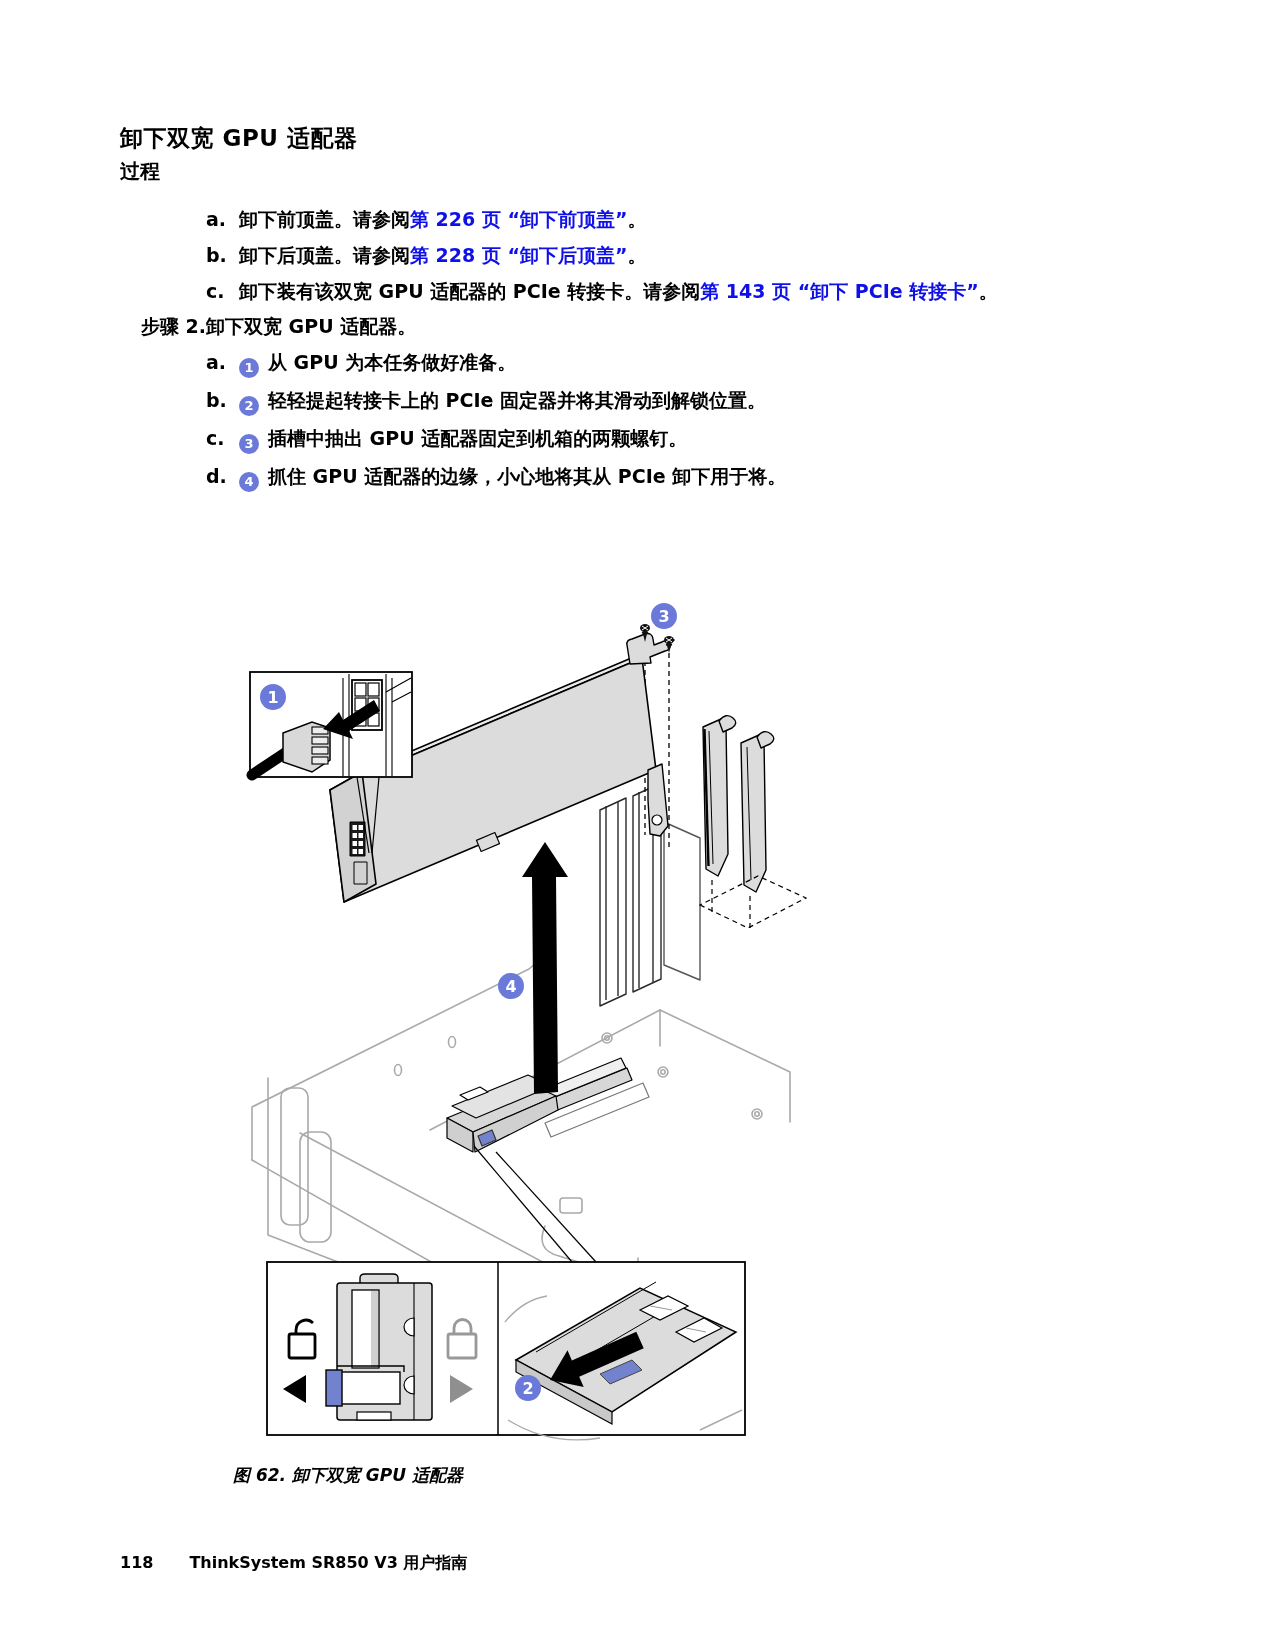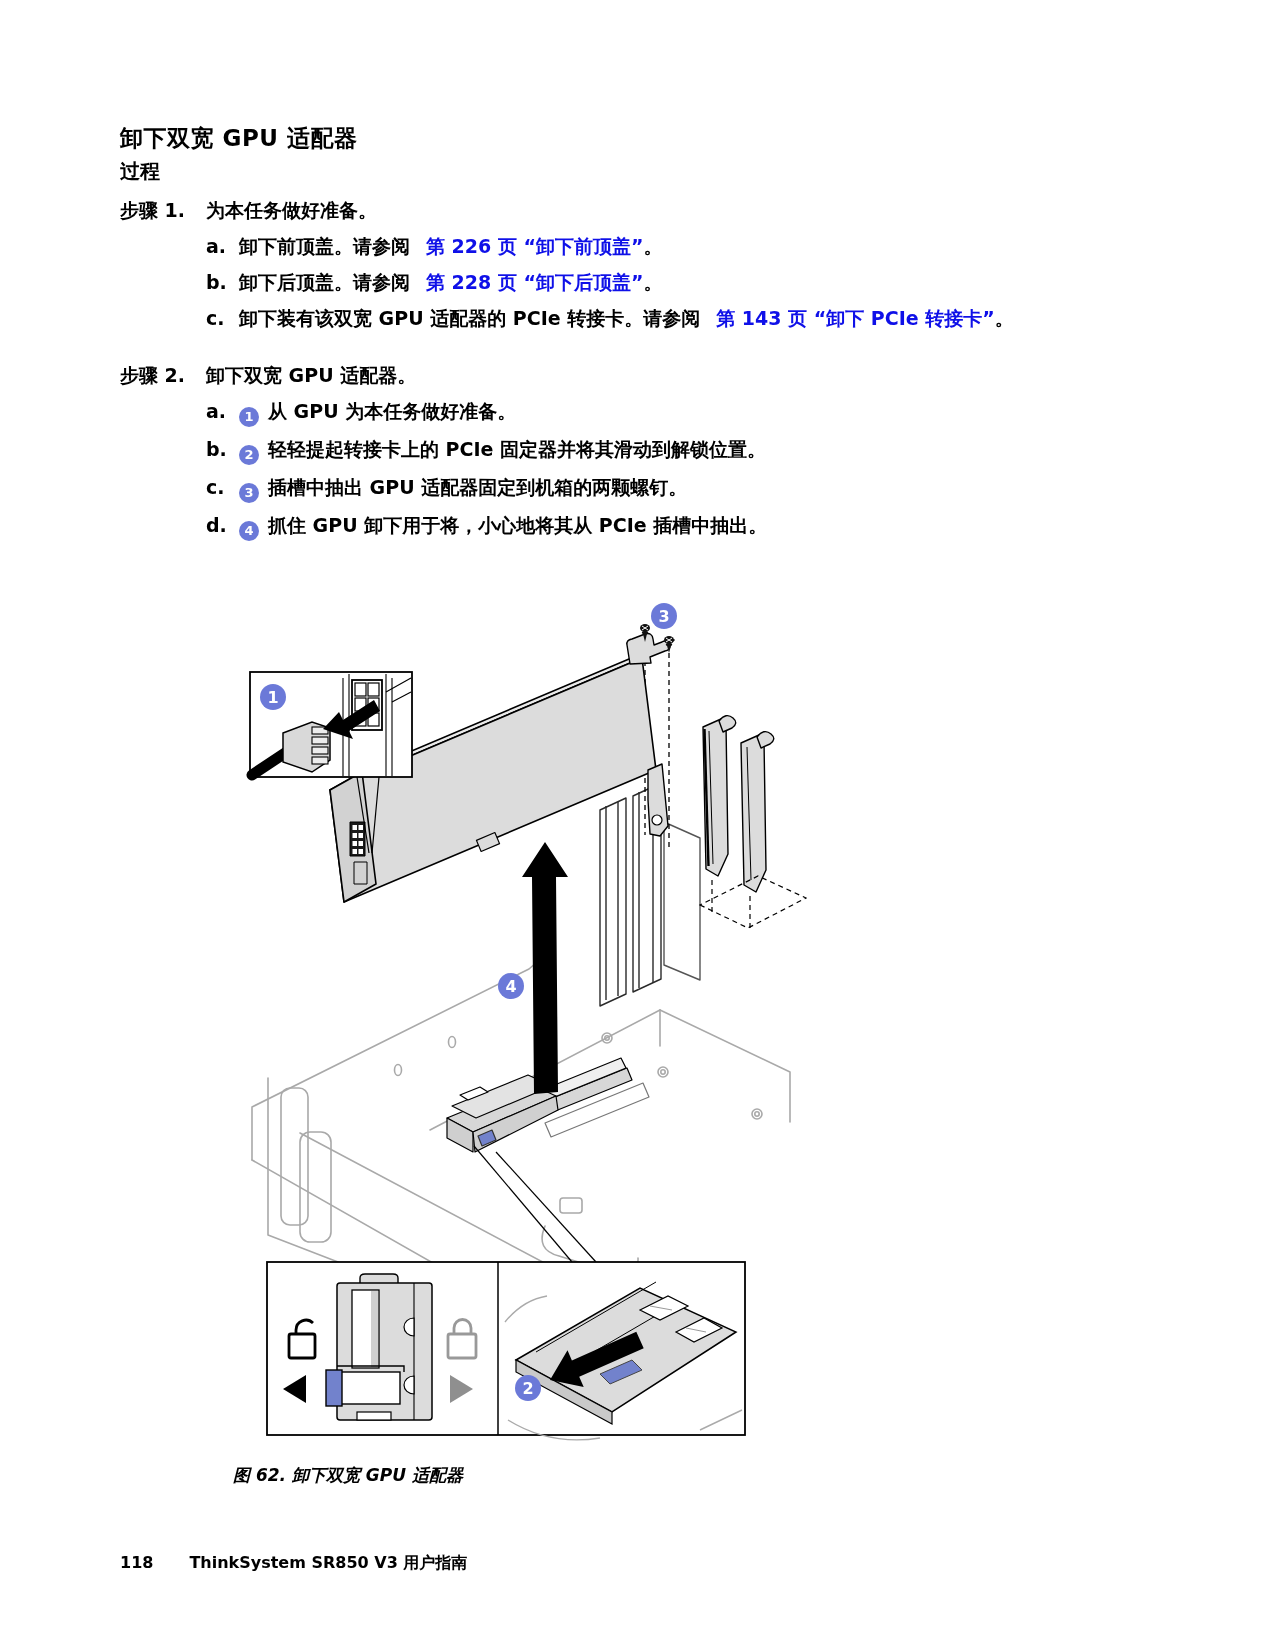--- a/index.html
+++ b/index.html
@@ -6,41 +6,37 @@
   body{width:1275px;height:1650px;position:relative;font-family:"DejaVu Sans",sans-serif;color:#000;overflow:hidden;}
   .title{position:absolute;left:120px;top:123px;font-size:23px;font-weight:bold;letter-spacing:.5px;}
   .subtitle{position:absolute;left:120px;top:158px;font-size:20px;font-weight:bold;}
   .steps{position:absolute;left:120px;top:197px;width:990px;font-size:19px;font-weight:bold;line-height:27px;}
   .step-row{display:flex;margin-top:0;}
   .step-label{width:86px;flex:0 0 86px;}
   .substeps{margin-left:86px;}
   .sub-row{display:flex;margin-top:9px;}
   .sub-letter{width:33px;flex:0 0 33px;}
   .sub-text{width:856px;}
-  a.doclink{color:#0f10e8;text-decoration:none;margin-left:16px;}
+  a.doclink{color:#0f10e8;text-decoration:none;}
   .badge{display:inline-block;width:20px;height:20px;border-radius:50%;background:#6b79d8;color:#fff;
          font-size:13px;line-height:20px;text-align:center;vertical-align:-3px;margin-right:9px;font-weight:bold;}
-  .step2-gap{margin-top:30px;}
+  .step2-gap{margin-top:8px;text-align:right;}
   .figure-caption{position:absolute;left:233px;top:1464px;font-size:17px;font-style:italic;font-weight:600;text-align:center;}
   .footer{position:absolute;left:120px;top:1553px;font-size:16px;font-weight:bold;}
   .footer .pageno{font-size:16px;margin-right:36px;}
   svg text.co{font-family:"DejaVu Sans",sans-serif;font-size:16px;font-weight:bold;fill:#fff;text-anchor:middle;}
 </style>
 </head>
 <body>
 
 <div class="title">卸下双宽 GPU 适配器</div>
 <div class="subtitle">过程</div>
 
 <div class="steps">
 
-  <div class="step-row">
-    <div class="step-label">步骤 1.</div>
-    <div>为本任务做好准备。</div>
-  </div>
   <div class="substeps">
     <div class="sub-row">
       <div class="sub-letter">a.</div>
       <div class="sub-text"><span>卸下前顶盖。请参阅</span><a href="#" class="doclink">第 226 页 “卸下前顶盖”</a><span>。</span></div>
     </div>
     <div class="sub-row">
       <div class="sub-letter">b.</div>
       <div class="sub-text"><span>卸下后顶盖。请参阅</span><a href="#" class="doclink">第 228 页 “卸下后顶盖”</a><span>。</span></div>
     </div>
     <div class="sub-row">
@@ -61,21 +57,21 @@
     <div class="sub-row">
       <div class="sub-letter">b.</div>
       <div class="sub-text"><span class="badge">2</span><span>轻轻提起转接卡上的 PCIe 固定器并将其滑动到解锁位置。</span></div>
     </div>
     <div class="sub-row">
       <div class="sub-letter">c.</div>
       <div class="sub-text"><span class="badge">3</span><span>插槽中抽出 GPU 适配器固定到机箱的两颗螺钉。</span></div>
     </div>
     <div class="sub-row">
       <div class="sub-letter">d.</div>
-      <div class="sub-text"><span class="badge">4</span><span>抓住 GPU 卸下用于将，小心地将其从 PCIe 插槽中抽出。</span></div>
+      <div class="sub-text"><span class="badge">4</span><span>抓住 GPU 适配器的边缘，小心地将其从 PCIe 卸下用于将。</span></div>
     </div>
   </div>
 </div>
 
 <svg style="position:absolute;left:235px;top:572px;width:575px;height:878px" viewBox="235 572 575 878" xmlns="http://www.w3.org/2000/svg">
 
   <g stroke="#a9a9a9" stroke-width="1.6" fill="none" stroke-linejoin="round" stroke-linecap="round">
     <path d="M 252 1160 L 252 1107 L 529 969 L 537 962 L 546 967 L 546 982"></path>
     <rect x="281" y="1088" width="27" height="137" rx="9"></rect>
     <rect x="300" y="1132" width="31" height="110" rx="10"></rect>

